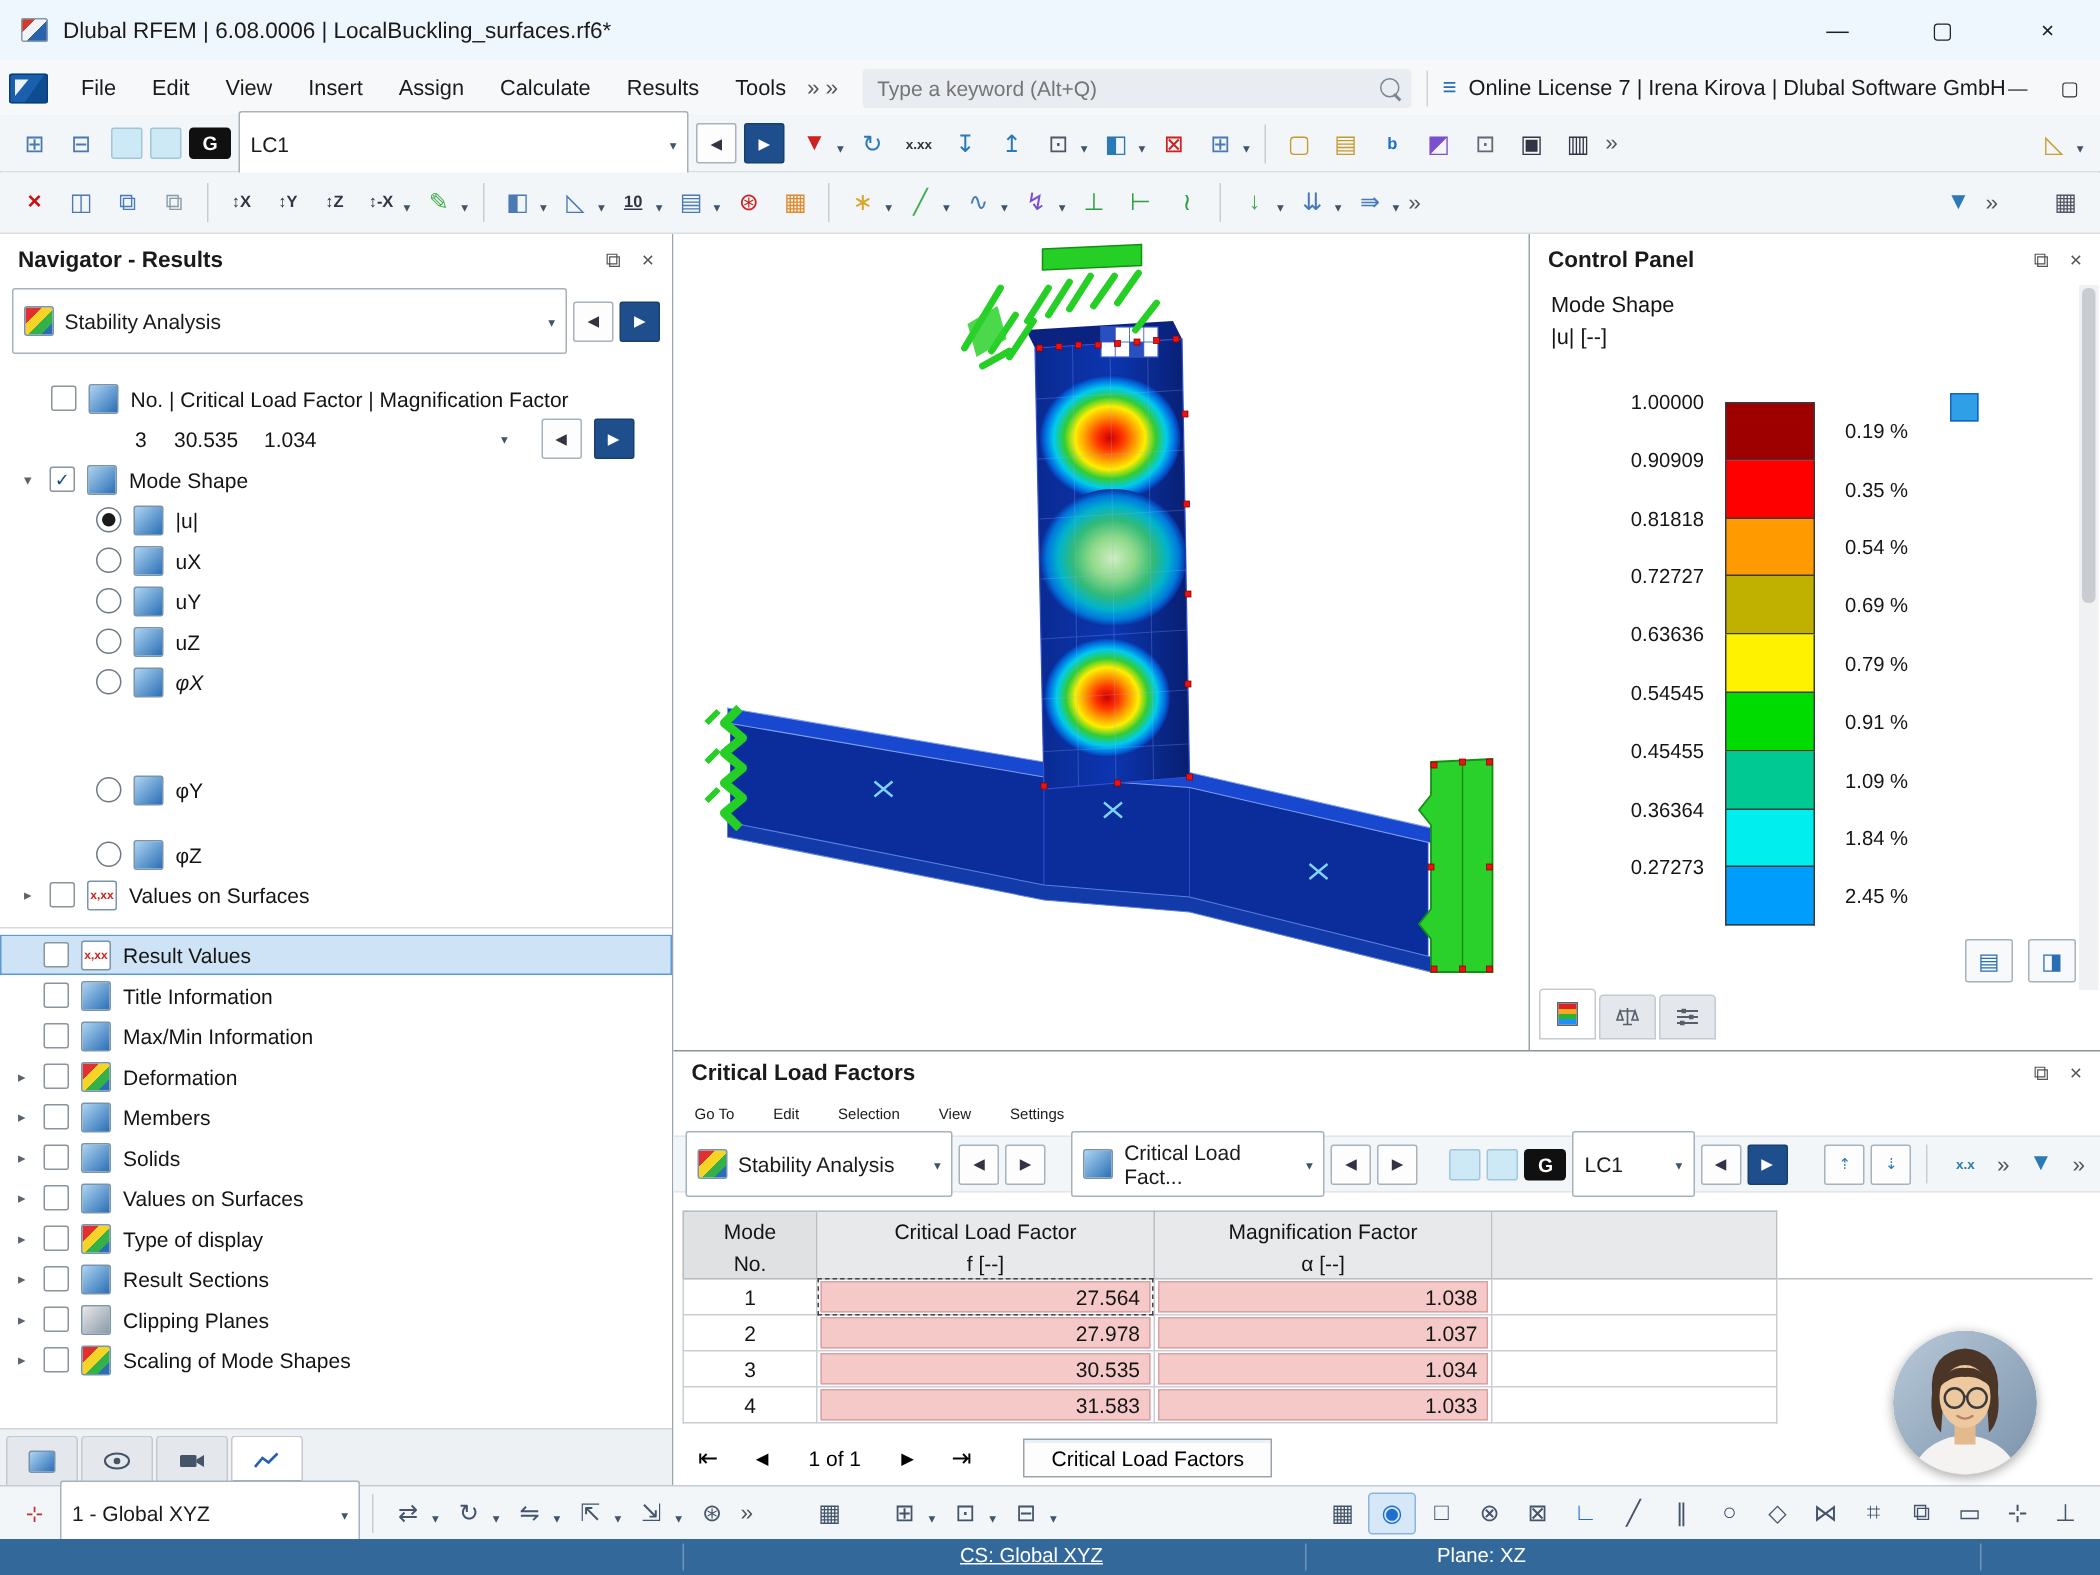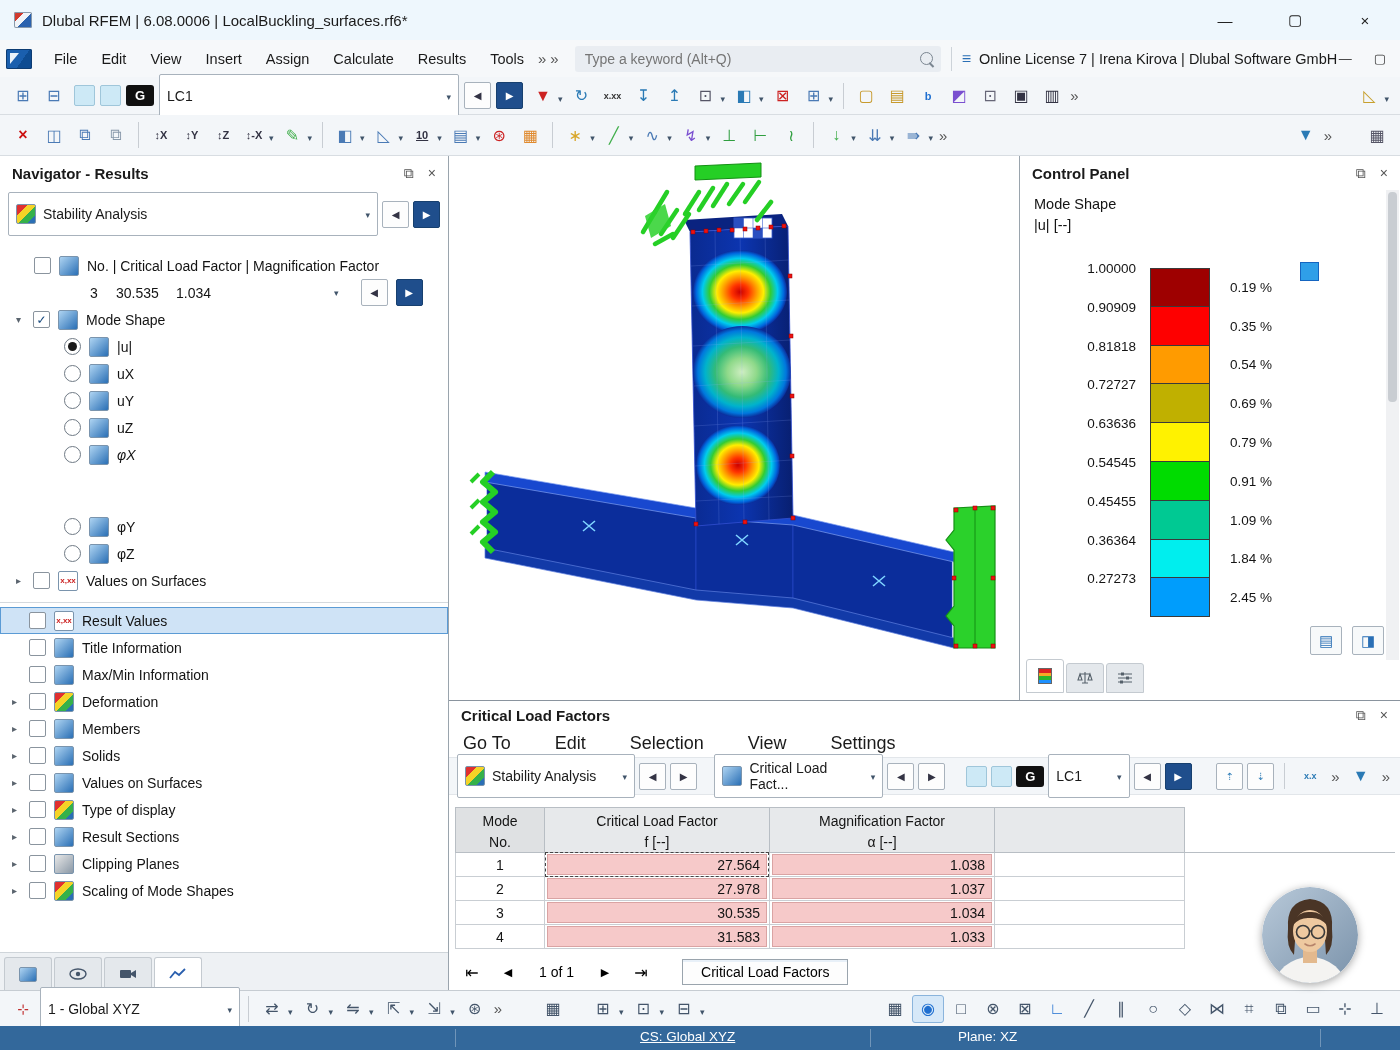--- a/index.html
+++ b/index.html
@@ -114,21 +114,21 @@
     align-items:center;justify-content:center;margin-right:2px;border-radius:3px 3px 0 0;}
   .cptab.active{background:#fff;height:32px;}
   .cbars{width:12px;height:14px;background:linear-gradient(180deg,#d22 0 25%,#f9a825 25% 50%,#2cb52c 50% 75%,#1e90ff 75% 100%);
     border:1px solid #666;}
   .vsb{position:absolute;right:1px;top:34px;width:13px;height:470px;background:#f0f1f3;}
   .vsb .thumb{position:absolute;left:2px;top:2px;width:9px;height:210px;background:#c9cdd2;border-radius:4px;}
 
   
   .tpanel{position:absolute;left:449px;top:700px;width:951px;height:290px;background:#fff;
     border-top:1px solid #8a949e;box-sizing:border-box;}
-  .tmenu{display:flex;align-items:center;height:28px;font-size:18px;color:#1a1a1a;padding-left:14px;gap:44px;}
+  .tmenu{display:flex;align-items:center;height:28px;font-size:10px;color:#1a1a1a;padding-left:14px;gap:26px;}
   .ttools{display:flex;align-items:center;height:38px;padding:0 8px;gap:4px;background:#f3f6f9;
     border-top:1px solid #e2e6ea;border-bottom:1px solid #e2e6ea;box-sizing:border-box;}
   .grid{position:absolute;left:6px;top:106px;width:940px;display:grid;
     grid-template-columns:90px 225px 225px 190px 1fr;font-size:14px;color:#141414;}
   .hcell{border:1px solid #b8bec4;border-left:none;background:#e7e9eb;text-align:center;
     padding:3px 0;line-height:21px;height:46px;box-sizing:border-box;}
   .hcell:first-child{border-left:1px solid #b8bec4;background:#dfe1e3;}
   .dcell{border:1px solid #c9ced3;border-top:none;border-left:none;height:24px;box-sizing:border-box;
     display:flex;align-items:center;justify-content:center;}
   .dcell.first{border-left:1px solid #c9ced3;}
@@ -344,21 +344,21 @@
     <div class="trow" style="padding-left:64px;font-style:italic;">
       <span class="radio"></span>
       <span class="mini"></span>
       <span>φX</span>
     </div>
     <div class="trow" style="padding-left:64px;margin-top:45px;">
       <span class="radio"></span>
       <span class="mini"></span>
       <span>φY</span>
     </div>
-    <div class="trow" style="padding-left:64px;">
+    <div class="trow" style="padding-left:64px;margin-top:16px;">
       <span class="radio"></span>
       <span class="mini"></span>
       <span>φZ</span>
     </div>
     <div class="trow" style="padding-left:12px;">
       <span class="exp">▸</span>
       <span class="cb"></span>
       <span class="mini xval">x,xx</span>
       <span>Values on Surfaces</span>
     </div>

